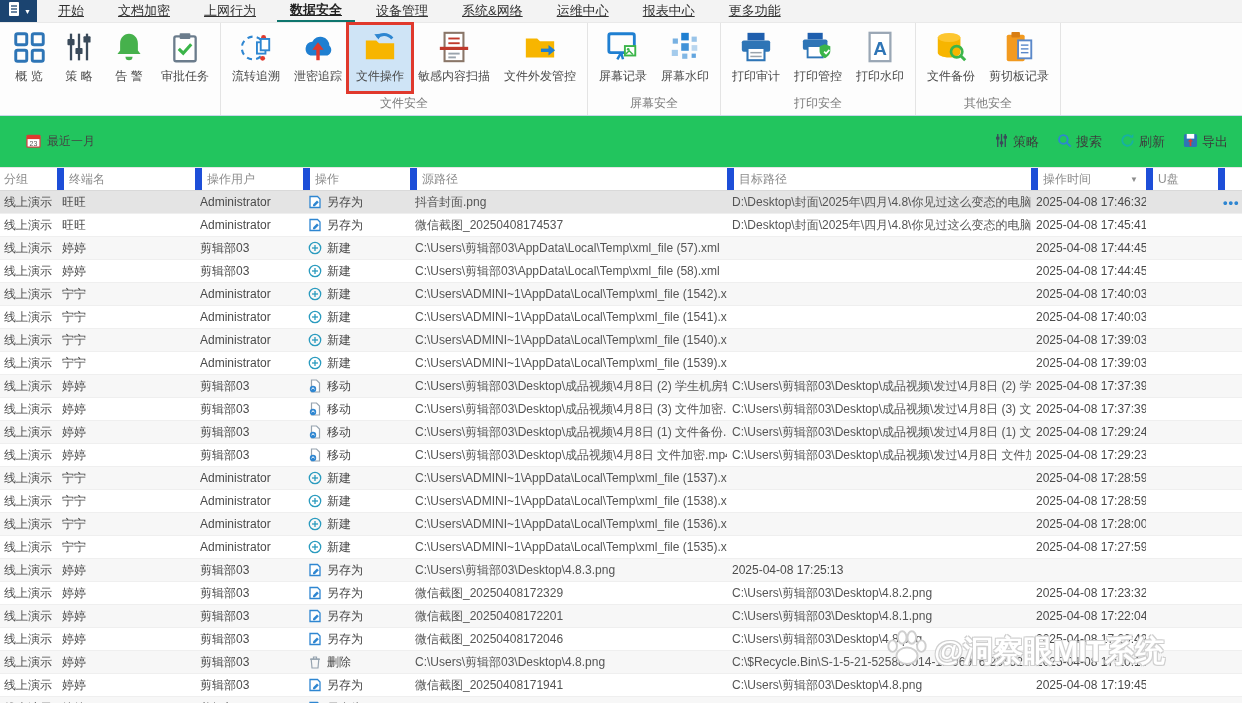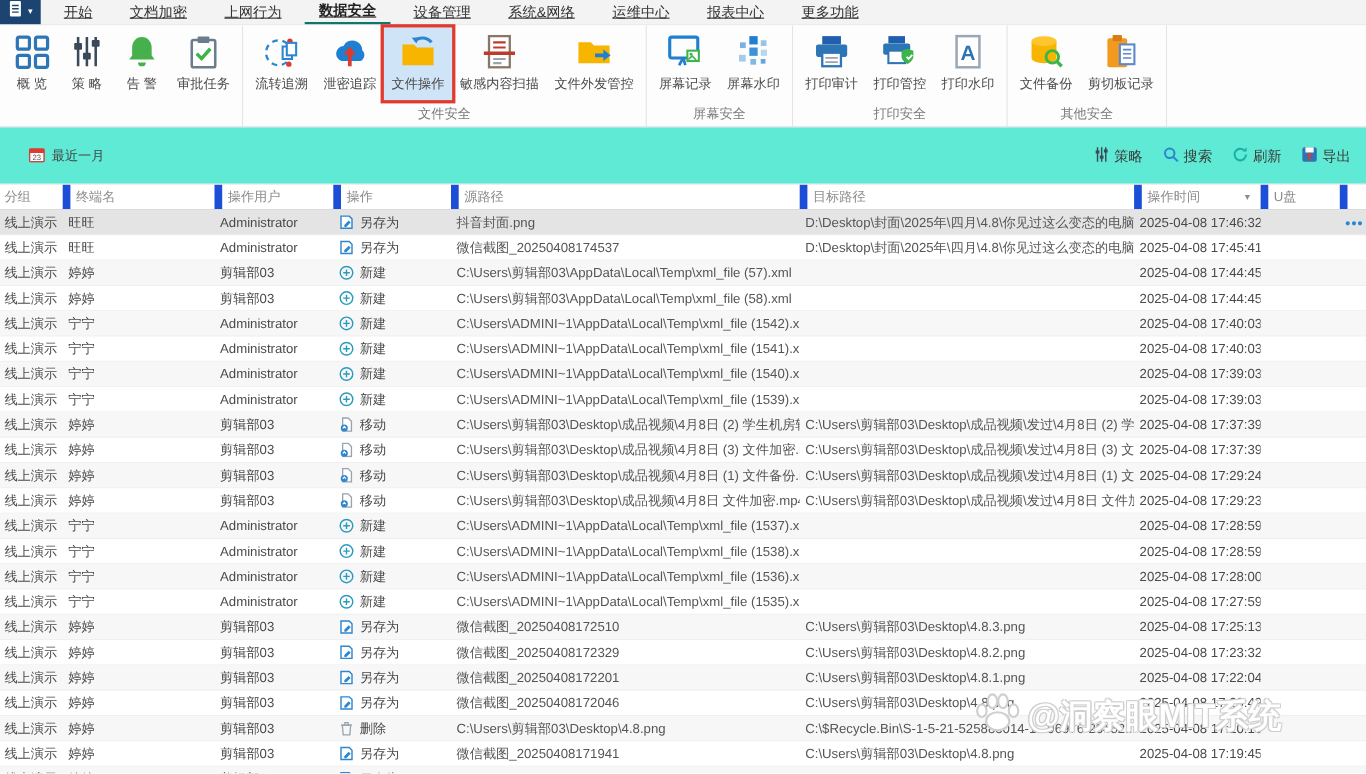--- a/index.html
+++ b/index.html
@@ -15,21 +15,21 @@
   .ribbon { height:93px; background:#fdfdfd; display:flex; border-bottom:1px solid #c9d8ea; }
   .rgroup { display:flex; flex-direction:column; border-right:1px solid #e4e4e4; padding:2px 4px 0 4px; }
   .ritems { display:flex; flex:1; }
   .ritem { display:flex; flex-direction:column; align-items:center; justify-content:flex-start; padding:3px 7px 0 7px; cursor:pointer; position:relative; }
   .ritem .ricon { width:36px; height:38px; display:flex; align-items:center; justify-content:center; }
   .ritem .rlabel { font-size:12px; color:#4a4a4a; white-space:nowrap; margin-top:2px; }
   .ritem.hl { background:#cfe4f6; }
   .ritem.hl::after { content:""; position:absolute; inset:-3px; border:3px solid #e0392d; pointer-events:none; }
   .rgroup-label { text-align:center; font-size:12px; color:#7a7a7a; padding:4px 0 3px 0; margin-top:auto; }
   
-  .filterbar { height:51px; display:flex; align-items:center; padding:0 14px 0 26px; background:#5eead4; }
+  .filterbar { height:51px; display:flex; align-items:center; padding:0 14px 0 26px; background:#22c55e; }
   .datefilter { display:flex; align-items:center; gap:6px; font-size:12px; color:#444; cursor:pointer; }
   .spacer { flex:1; }
   .tool { display:flex; align-items:center; gap:4px; font-size:13px; color:#3c3c3c; margin-left:18px; cursor:pointer; }
   
   .table { border-top:1px solid #e5e5e5; }
   .grid { display:grid; grid-template-columns:57px 138px 108px 107px 317px 304px 115px 72px 24px; }
   .thead { height:23px; border-bottom:1px solid #d9d9d9; background:#fff; }
   .hcell { font-size:12px; color:#8c8c8c; display:flex; align-items:center; padding-left:5px; border-left:7px solid #1d4ed8; overflow:hidden; white-space:nowrap; cursor:pointer; }
   .hcell:first-child { border-left:none; padding-left:4px; }
   .hcell .sortcaret { margin-left:auto; margin-right:8px; font-size:8px; color:#8c8c8c; }
@@ -701,21 +701,20 @@
         <div class="cell">剪辑部03</div>
         <div class="cell opcell">
           <span class="opicon">
             <svg width="14" height="14" viewBox="0 0 14 14">
               <path d="M2 1.5h7.5l2.5 2.5v8.5H2z" fill="#fff" stroke="#2e86d1" stroke-width="1.3"></path>
               <path d="M5 9.5l4-4 1.8 1.8-4 4H5z" fill="#2e86d1"></path>
             </svg>
           </span>
           <span>另存为</span>
         </div>
-        <div class="cell path">微信截图_20250408172510</div>
         <div class="cell path">C:\Users\剪辑部03\Desktop\4.8.3.png</div>
         <div class="cell">2025-04-08 17:25:13</div>
         <div class="cell"></div>
         <div class="cell"></div>
       </div>
       <div class="grid row">
         <div class="cell">线上演示</div>
         <div class="cell">婷婷</div>
         <div class="cell">剪辑部03</div>
         <div class="cell opcell">

